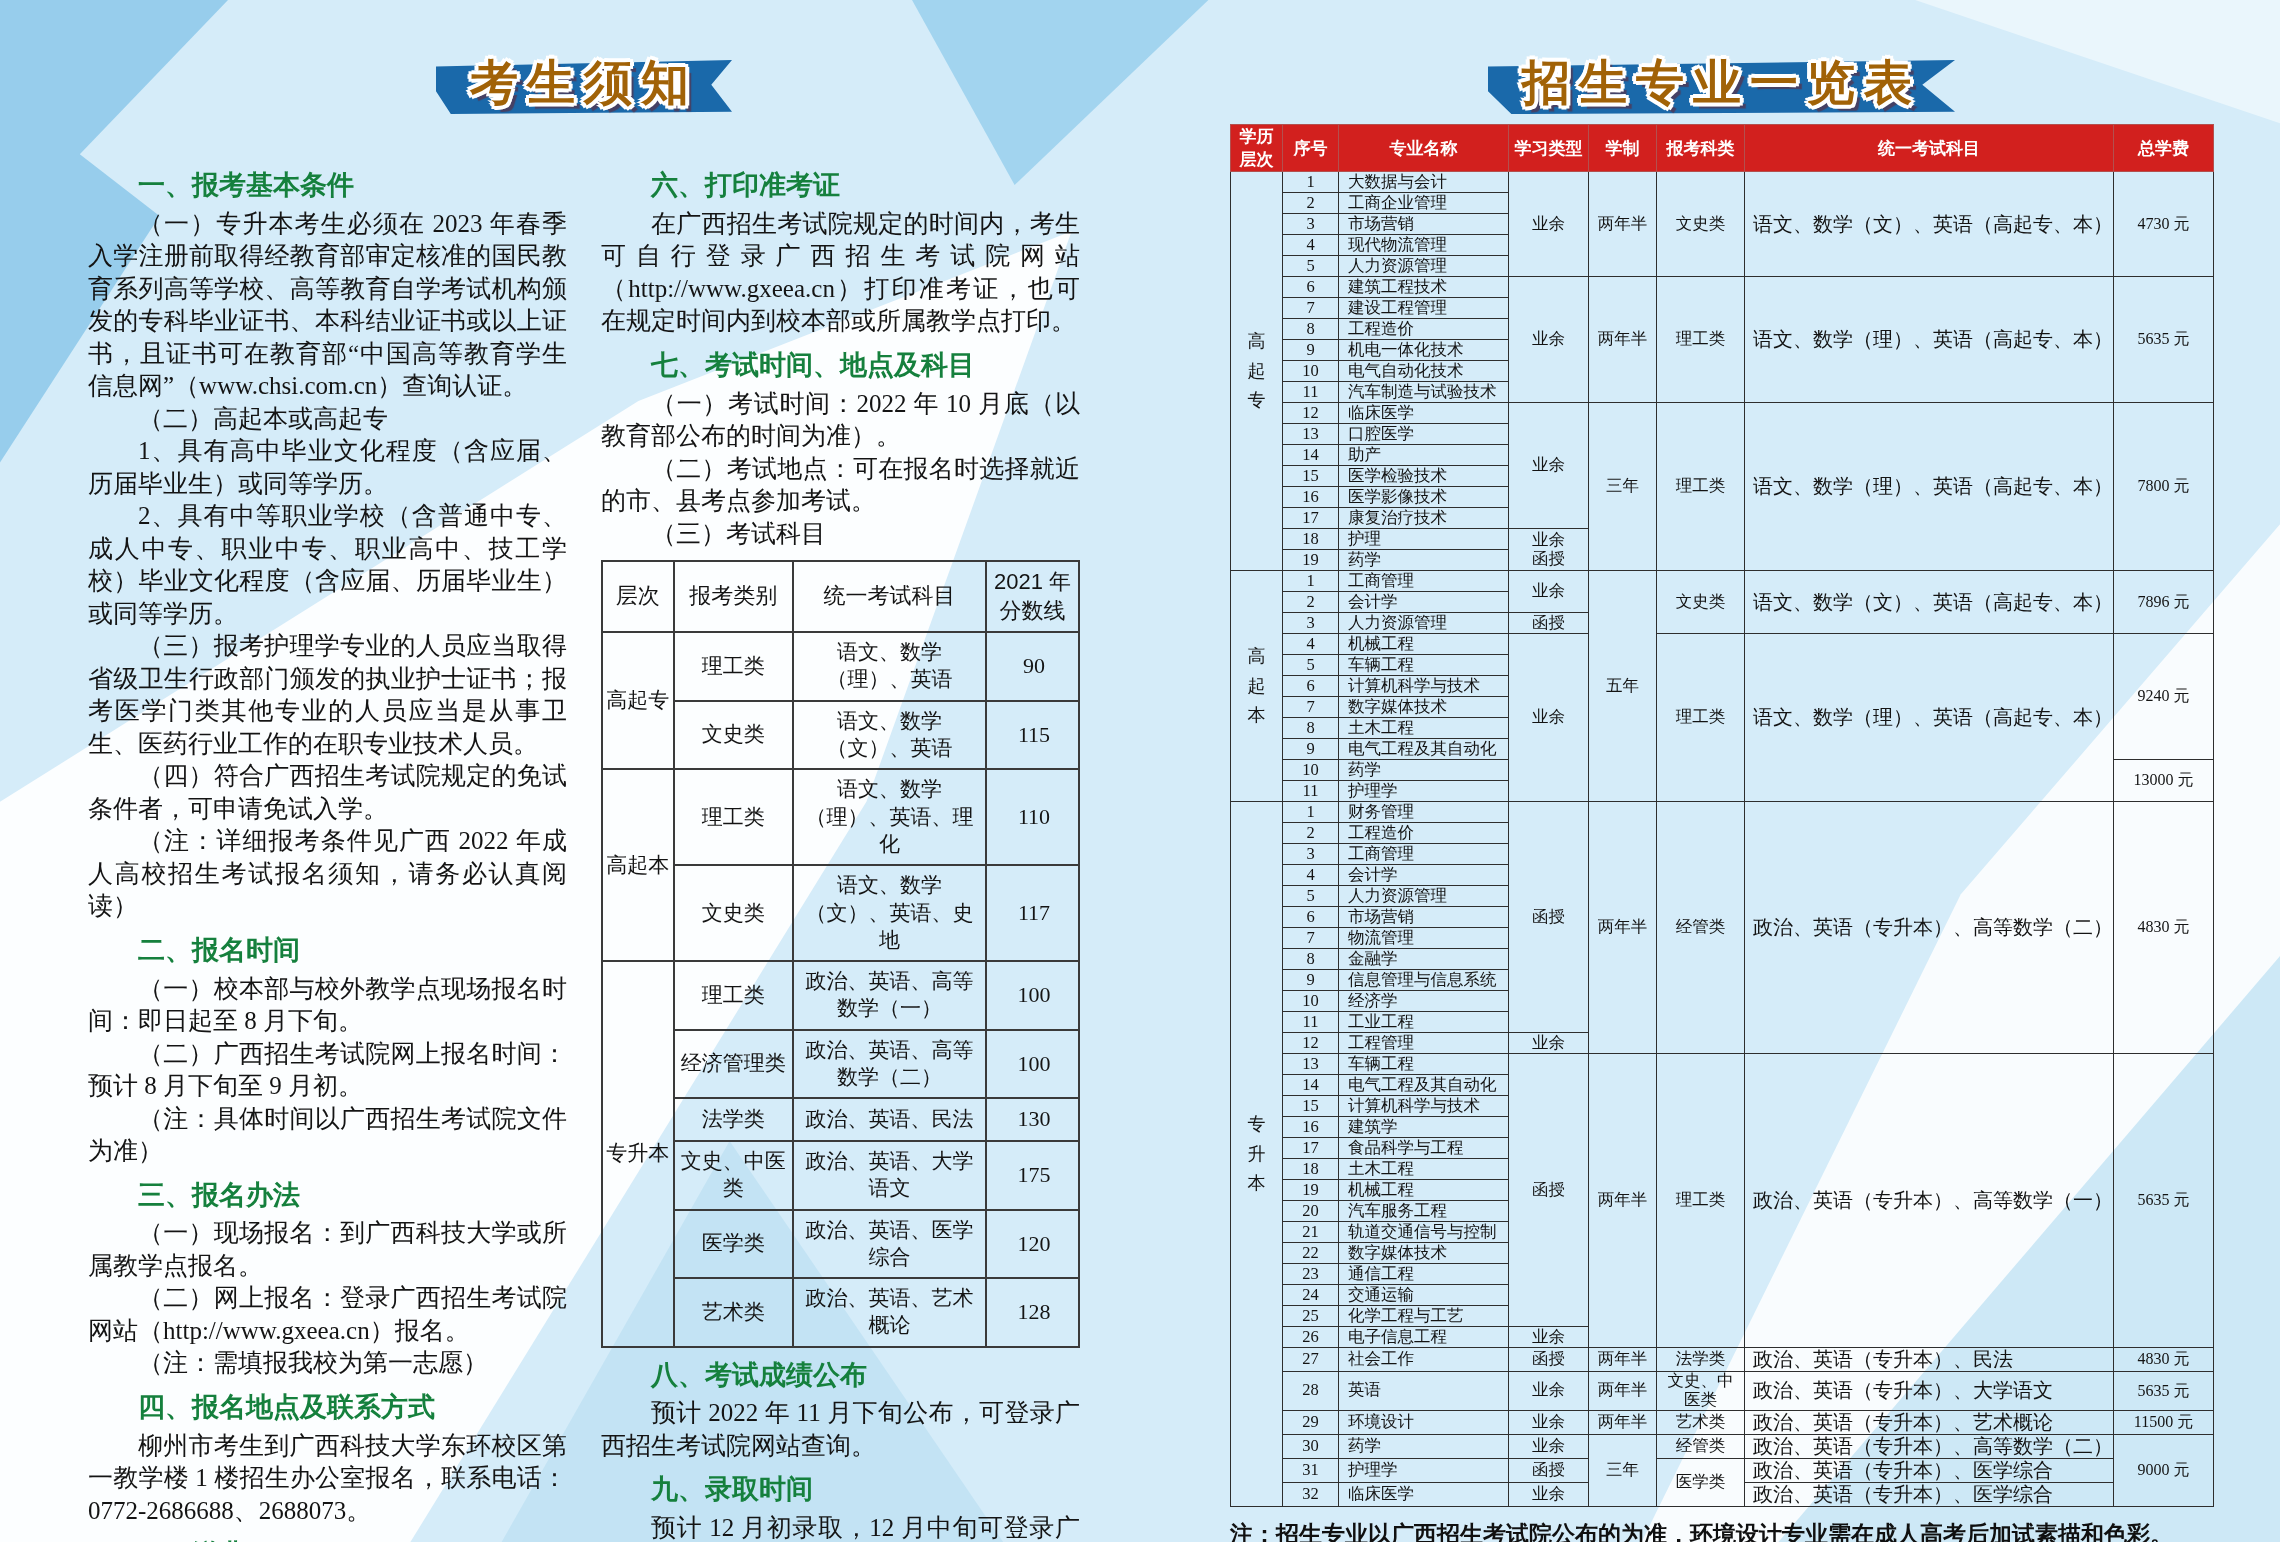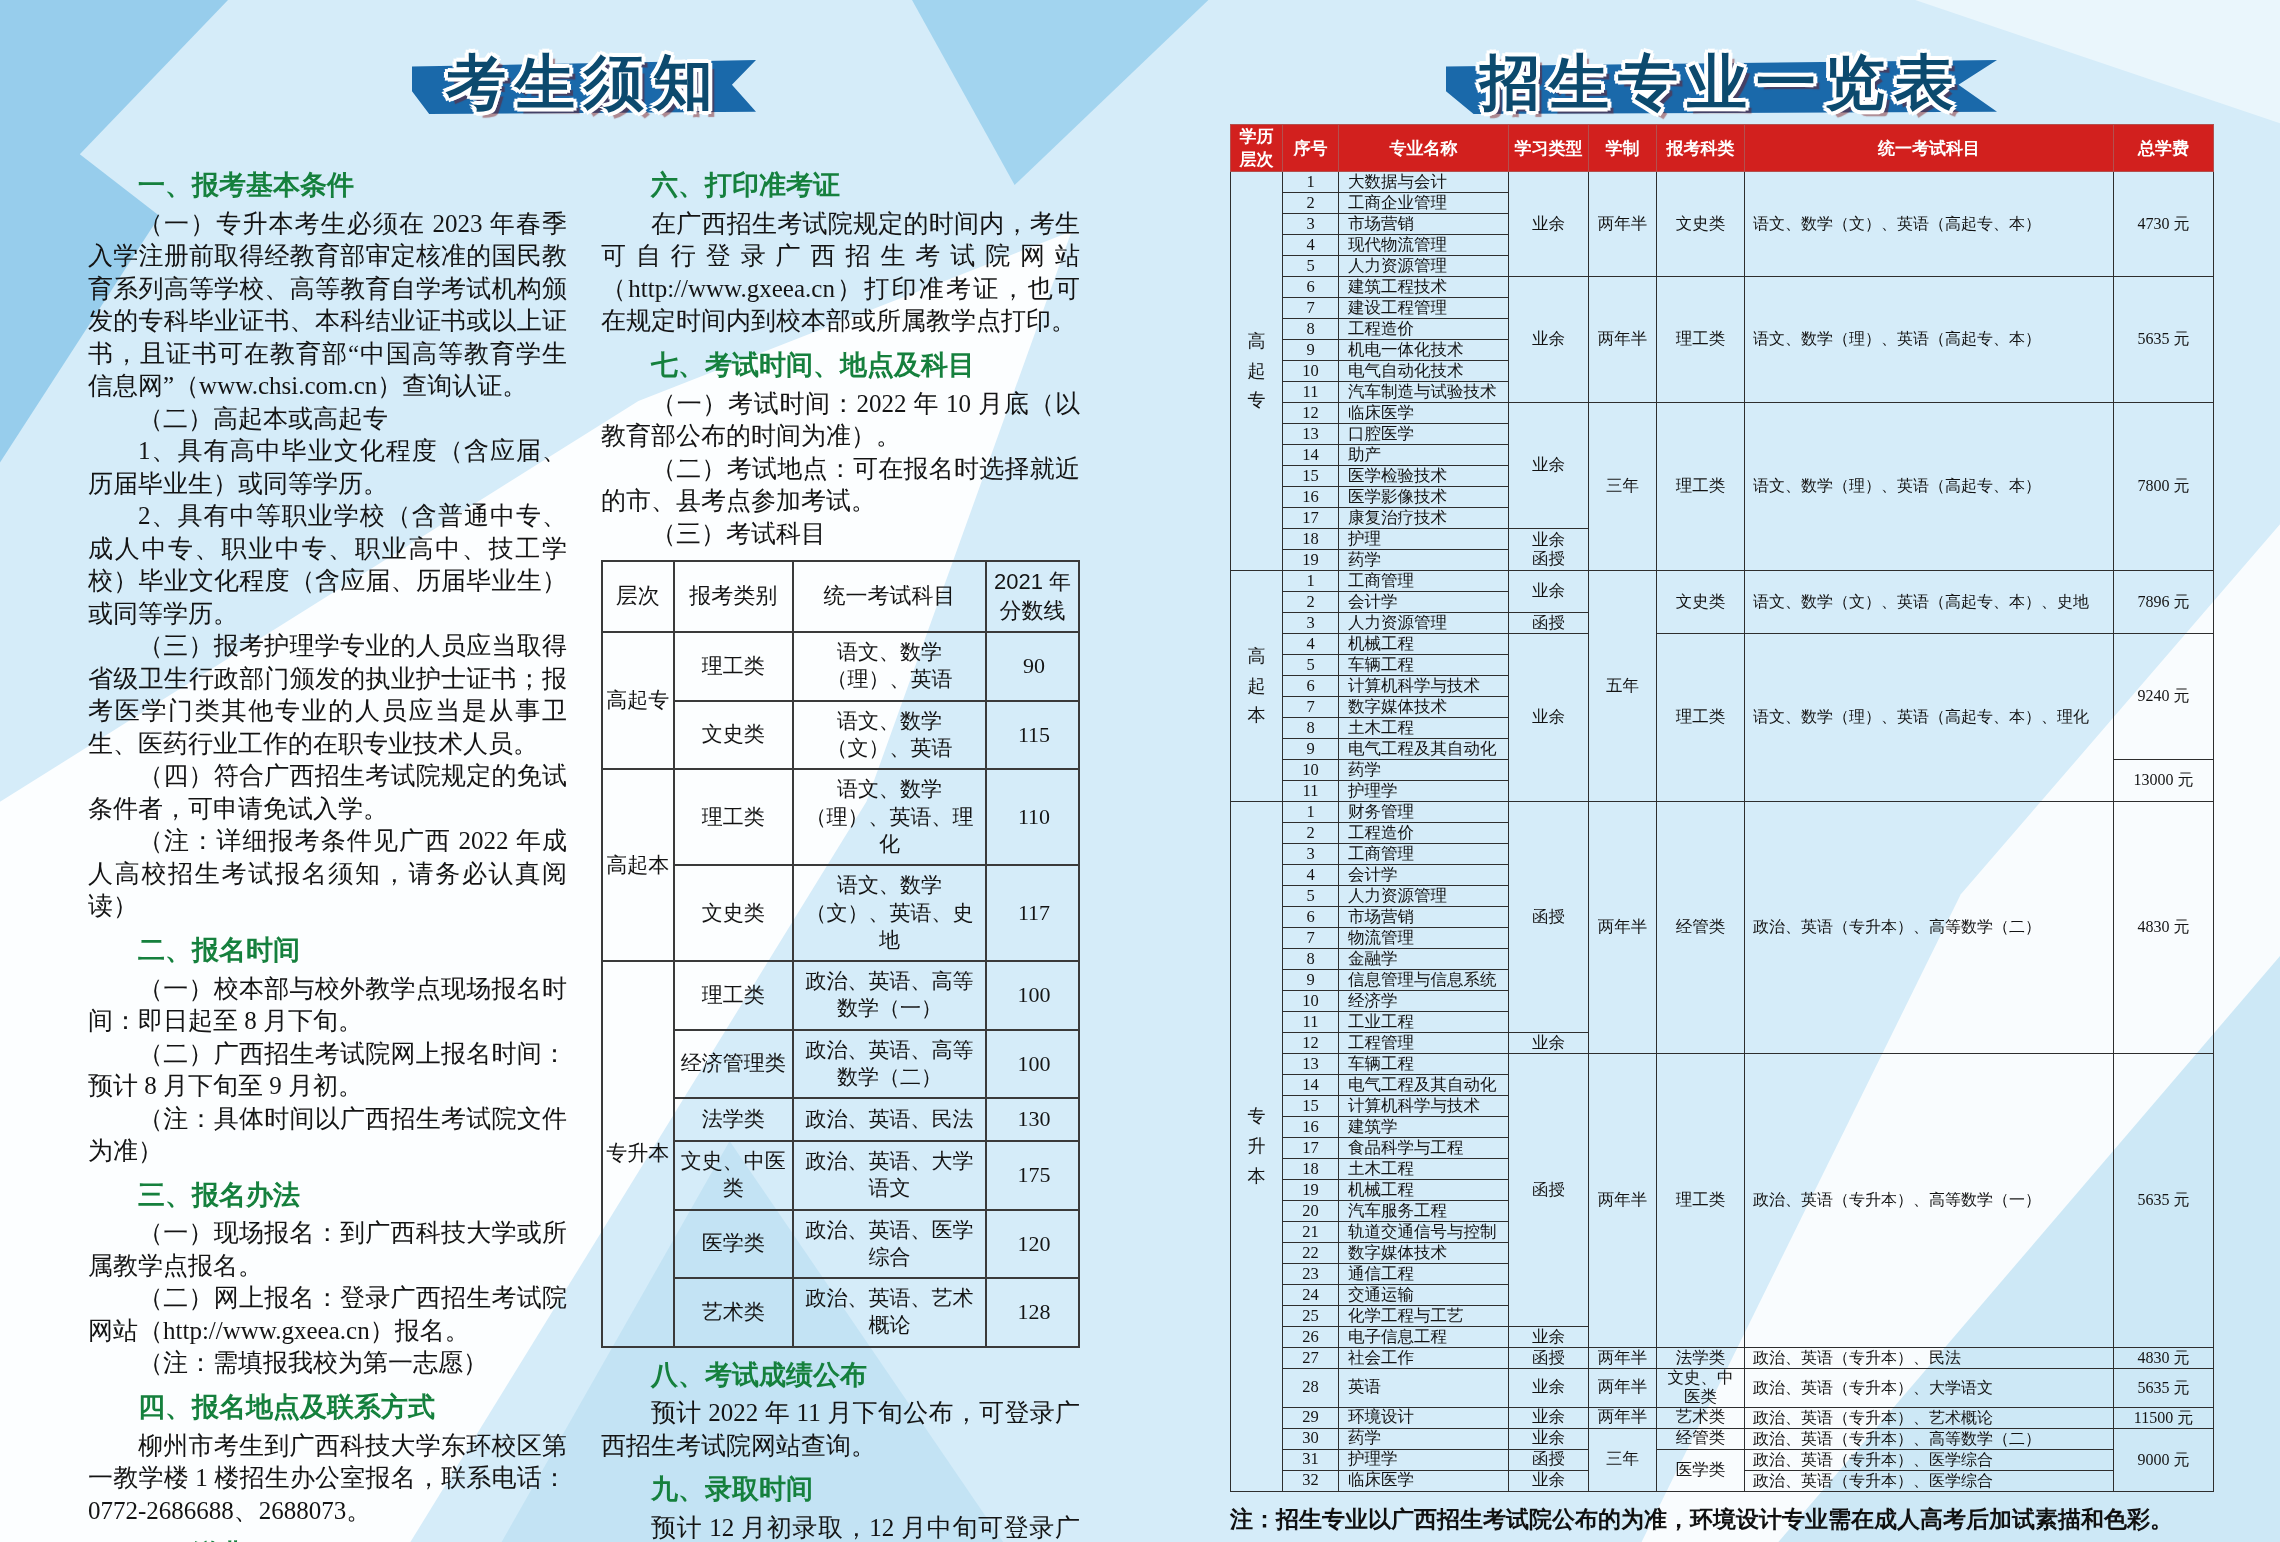--- a/index.html
+++ b/index.html
@@ -26,21 +26,21 @@
   
   .banner{position:relative;width:max-content;margin:0 auto;padding:6px 34px;}
   .banner .ribbon{
     content:"";position:absolute;left:0;right:0;top:14px;bottom:6px;
     background:#1a69aa;
     clip-path:polygon(0 12%,100% 0,93% 46%,100% 96%,5% 100%,0 58%);
   }
   .banner .title{
     position:relative;display:block;
     font-family:Liberation Sans, sans-serif;font-weight:bold;
-    font-size:60px;line-height:62px;letter-spacing:9px;color:#0c4a6e;
+    font-size:48px;line-height:62px;letter-spacing:9px;color:#a16207;
     text-shadow:-3px -3px 0 #fff,3px -3px 0 #fff,-3px 3px 0 #fff,3px 3px 0 #fff,
                  -4px 0 0 #fff,4px 0 0 #fff,0 -4px 0 #fff,0 4px 0 #fff,
                  6px 6px 1px rgba(125,15,15,.45);
   }
   
   .columns{display:flex;gap:34px;margin-top:38px;}
   .ncol{width:479px;font-size:25px;line-height:1.3;text-align:justify;}
   .sec{
     font-family:"Liberation Sans","DejaVu Sans",sans-serif;font-weight:bold;
     color:#15803d;font-size:27px;line-height:1.25;margin:11px 0 5px;padding-left:50px;
@@ -63,21 +63,21 @@
   #majors-table th{
     background:#d2201e;color:#ffffff;font-family:"Liberation Sans","DejaVu Sans",sans-serif;
     font-weight:bold;font-size:17px;height:28px;border:1px solid #b3504e;padding:0 2px;
   }
   #majors-table td{
     border:1px solid #2e2e2e;text-align:center;vertical-align:middle;
     font-size:16.5px;line-height:1.15;height:20px;padding:0 3px;background:transparent;
     overflow:hidden;
   }
   #majors-table td.major{text-align:left;padding-left:9px;white-space:nowrap;}
-  #majors-table td.subjects{text-align:left;padding-left:8px;font-size:16px;white-space:nowrap;}
+  #majors-table td.subjects{text-align:left;padding-left:8px;font-size:20px;white-space:nowrap;}
   #majors-table td.fee{font-size:16px;white-space:nowrap;}
   #majors-table td.study{white-space:pre-line;}
   #majors-table td.level-cell{padding:0;}
   .vchars{display:flex;flex-direction:column;align-items:center;justify-content:center;gap:9px;font-size:18px;}
   col.mc-level{width:52px;} col.mc-seq{width:56px;} col.mc-major{width:170px;}
   col.mc-study{width:80px;} col.mc-dur{width:68px;} col.mc-cat{width:88px;}
   col.mc-sub{width:369px;} col.mc-fee{width:100px;}
   .note{
     margin-top:12px;font-family:"Liberation Sans","DejaVu Sans",sans-serif;
     font-weight:bold;font-size:23px;color:#101010;

